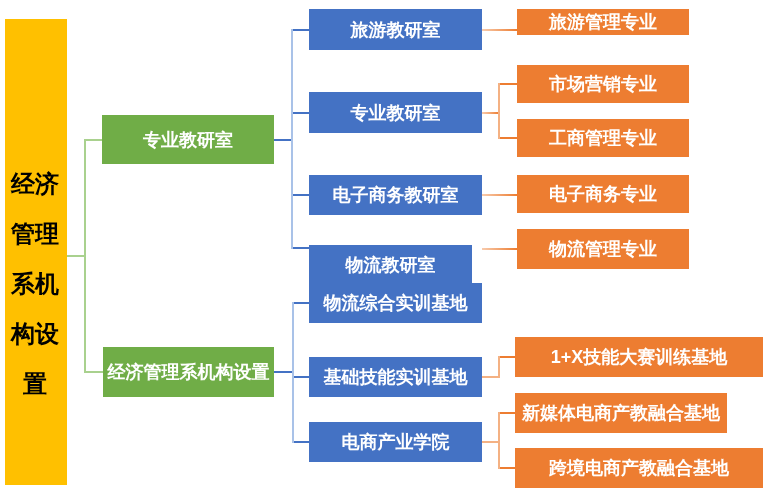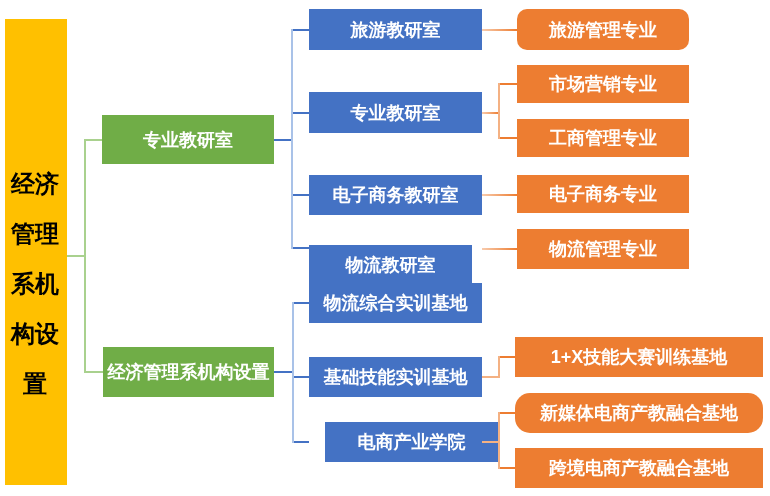--- a/index.html
+++ b/index.html
@@ -55,43 +55,43 @@
   <div class="conn cbd" style="left:294px;top:302px;width:15px;height:2px;"></div>
   <div class="conn cbd" style="left:294px;top:376px;width:15px;height:2px;"></div>
   <div class="conn cbd" style="left:294px;top:441px;width:15px;height:2px;"></div>
 
   <div class="node lvl2" style="left:309px;top:9px;width:173px;height:41px;">旅游教研室</div>
   <div class="node lvl2" style="left:309px;top:92px;width:173px;height:41px;">专业教研室</div>
   <div class="node lvl2" style="left:309px;top:175px;width:173px;height:40px;">电子商务教研室</div>
   <div class="node lvl2" style="left:309px;top:245px;width:163px;height:40px;">物流教研室</div>
   <div class="node lvl2" style="left:309px;top:283px;width:173px;height:40px;">物流综合实训基地</div>
   <div class="node lvl2" style="left:309px;top:357px;width:173px;height:40px;">基础技能实训基地</div>
-  <div class="node lvl2" style="left:309px;top:422px;width:173px;height:40px;margin-left:16px;">电商产业学院</div>
+  <div class="node lvl2" style="left:309px;top:422px;width:173px;height:40px;">电商产业学院</div>
 
   <div class="conn cograd" style="left:482px;top:29px;width:35px;height:2px;"></div>
 
   <div class="conn cograd" style="left:482px;top:112px;width:17px;height:2px;"></div>
   <div class="conn col" style="left:498px;top:83px;width:2px;height:56px;"></div>
   <div class="conn cod" style="left:500px;top:83px;width:17px;height:2px;"></div>
   <div class="conn cod" style="left:500px;top:137px;width:17px;height:2px;"></div>
 
   <div class="conn cograd" style="left:482px;top:194px;width:35px;height:2px;"></div>
   <div class="conn cograd" style="left:482px;top:248px;width:35px;height:2px;"></div>
 
   <div class="conn col" style="left:482px;top:376px;width:17px;height:2px;"></div>
   <div class="conn col" style="left:498px;top:356px;width:2px;height:22px;"></div>
   <div class="conn cod" style="left:500px;top:356px;width:15px;height:2px;"></div>
 
   <div class="conn col" style="left:482px;top:441px;width:17px;height:2px;"></div>
   <div class="conn col" style="left:498px;top:412px;width:2px;height:57px;"></div>
   <div class="conn cod" style="left:500px;top:412px;width:15px;height:2px;"></div>
   <div class="conn cod" style="left:500px;top:467px;width:15px;height:2px;"></div>
 
-  <div class="node lvl3" style="left:517px;top:9px;width:172px;height:41px;border-radius:10px;">旅游管理专业</div>
+  <div class="node lvl3" style="left:517px;top:9px;width:172px;height:26px;">旅游管理专业</div>
   <div class="node lvl3" style="left:517px;top:65px;width:172px;height:38px;">市场营销专业</div>
   <div class="node lvl3" style="left:517px;top:119px;width:172px;height:38px;">工商管理专业</div>
   <div class="node lvl3" style="left:517px;top:175px;width:172px;height:38px;">电子商务专业</div>
   <div class="node lvl3" style="left:517px;top:229px;width:172px;height:40px;">物流管理专业</div>
   <div class="node lvl3" style="left:515px;top:337px;width:248px;height:40px;">1+X技能大赛训练基地</div>
-  <div class="node lvl3" style="left:515px;top:393px;width:248px;height:40px;border-radius:15px;">新媒体电商产教融合基地</div>
+  <div class="node lvl3" style="left:515px;top:393px;width:212px;height:40px;">新媒体电商产教融合基地</div>
   <div class="node lvl3" style="left:515px;top:448px;width:248px;height:40px;">跨境电商产教融合基地</div>
 
 </div>
 
 </body></html>

